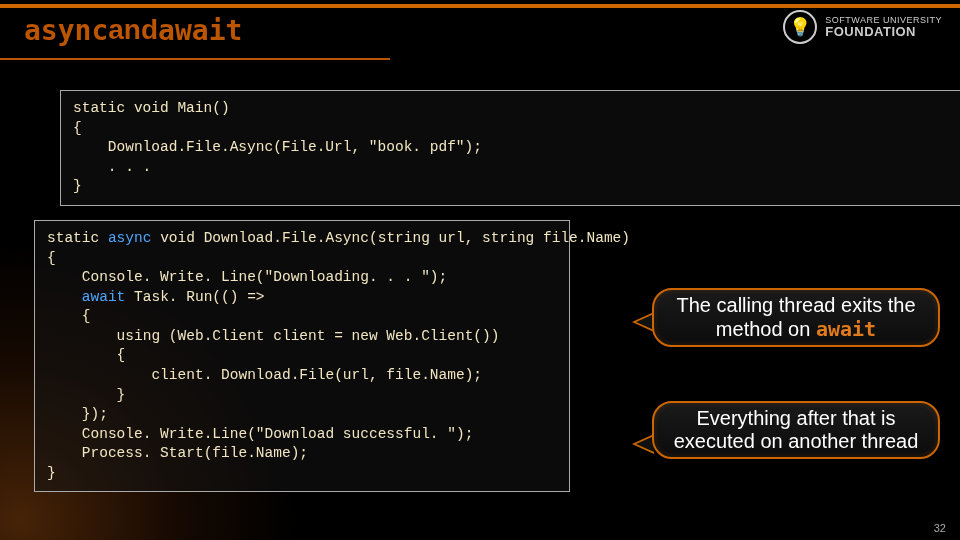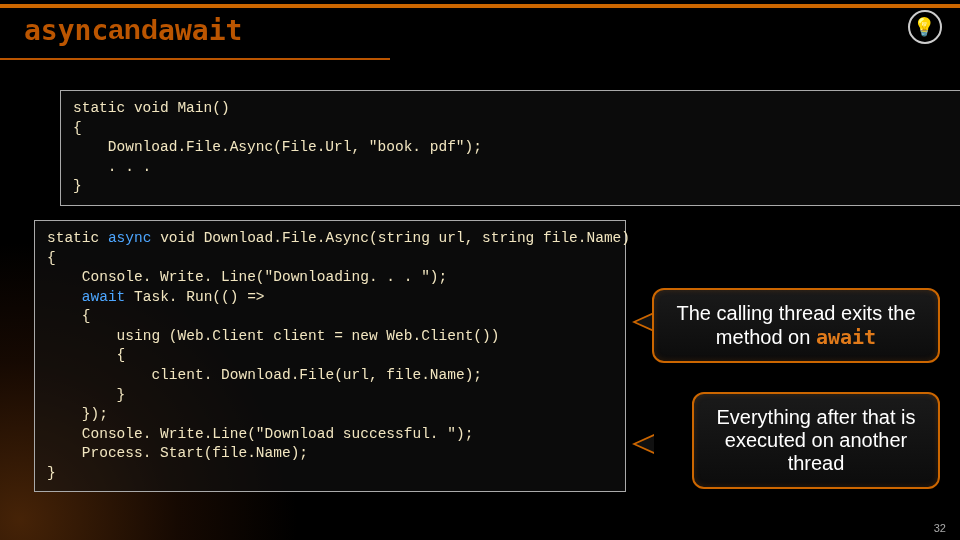--- a/index.html
+++ b/index.html
@@ -67,39 +67,39 @@
     background: rgba(20,20,20,0.55);
     padding: 8px 12px;
     font-family: Consolas, "Courier New", monospace;
     font-size: 14.5px;
     color: #f2e6c0;
     line-height: 1.35;
     white-space: pre;
     z-index: 2;
   }
   .codebox1 { top: 90px; left: 60px; width: 948px; }
-  .codebox2 { top: 220px; left: 34px; width: 592px; }
+  .codebox2 { top: 220px; left: 34px; width: 536px; }
 
   .code .kw { color: #4da6ff; }
 
   .callout {
     position: absolute;
     background: linear-gradient(#1a1a1a,#0c0c0c);
     border: 2px solid #cc6600;
-    border-radius: 12px;
+    border-radius: 20px;
     color: #fff;
     font-size: 20px;
     text-align: center;
-    padding: 12px 14px;
+    padding: 4px 14px;
     z-index: 3;
     box-shadow: inset 0 0 6px rgba(204,102,0,0.2);
   }
   .callout .hl { color: #e07a1a; font-family: Consolas, monospace; font-weight: bold; }
   .callout1 { top: 288px; right: 20px; width: 288px; }
-  .callout2 { top: 392px; right: 20px; width: 248px; }
+  .callout2 { top: 401px; right: 20px; width: 288px; }
 
   .tail {
     position: absolute;
     width: 0; height: 0;
     border-top: 10px solid transparent;
     border-bottom: 10px solid transparent;
     border-right: 22px solid #cc6600;
     z-index: 2;
   }
   .tail-inner {
@@ -132,20 +132,24 @@
 
 <div class="title">
   <span class="kw">async</span>
   <span> and </span>
   <span class="kw">await</span>
 </div>
 <div class="title-underline"></div>
 
 <div class="logo">
   <div class="logo-bulb">💡</div>
+  <div class="logo-text">
+    <div class="line1">SOFTWARE UNIVERSITY</div>
+    <div class="line2">FOUNDATION</div>
+  </div>
 </div>
 
 <pre class="codebox codebox1 code">static void Main()
 {
     Download.File.Async(File.Url, "book. pdf");
     . . .
 }</pre>
 
 <pre class="codebox codebox2 code"><span>static </span><span class="kw">async</span><span> void Download.File.Async(string url, string file.Name)</span>
 <span>{</span>

